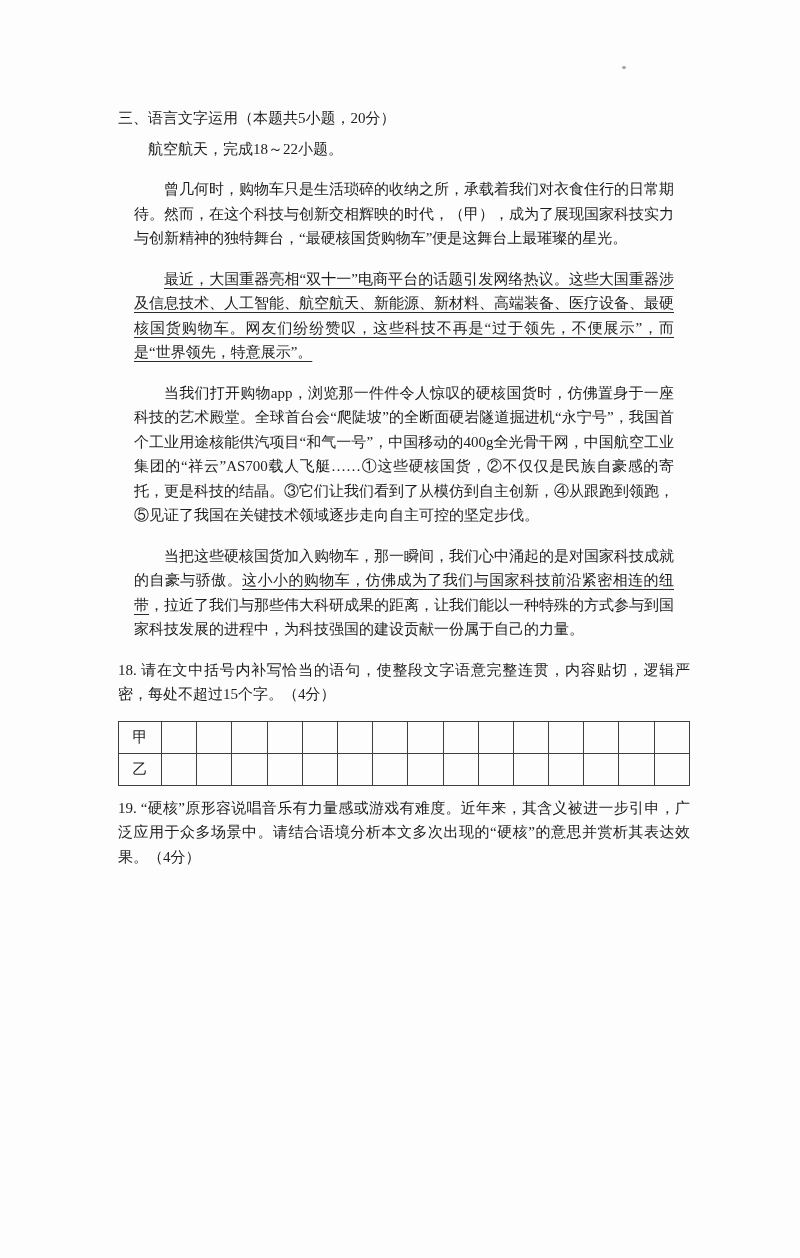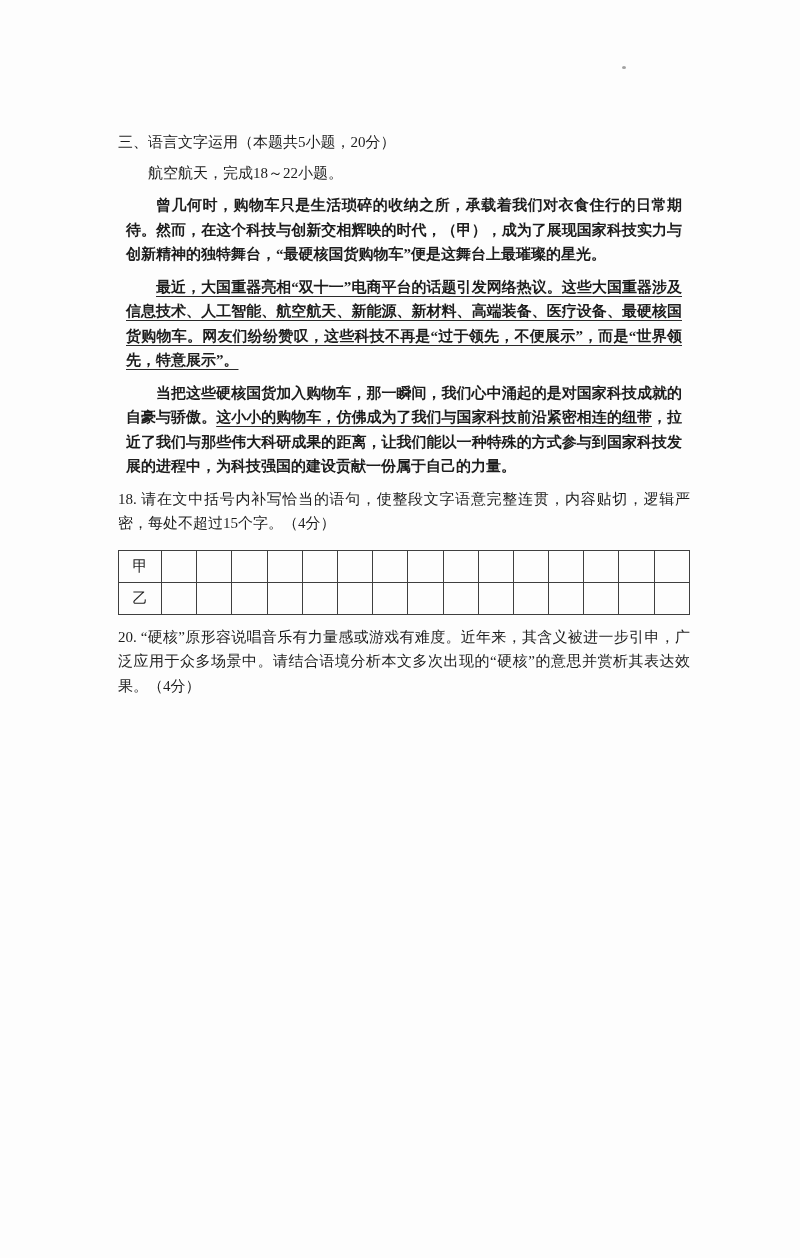--- a/index.html
+++ b/index.html
@@ -26,37 +26,36 @@
     top: 66px;
     width: 4px;
     height: 3px;
     background: #8a8a8a;
     border-radius: 50%;
     opacity: .8;
   }
   .content {
     position: absolute;
     left: 118px;
-    top: 130px;
+    top: 106px;
     width: 572px;
     font-size: 15px;
     line-height: 24.5px;
     text-align: justify;
   }
   .section-title {
     margin: 0 0 6px 0;
   }
   .instruction {
     text-indent: 2em;
     margin: 0 0 2px 0;
   }
   .passage p.para {
-    margin: 8px;
+    margin: 16px;
     text-indent: 2em;
-    font-weight: bold;
   }
   .u {
     text-decoration: underline;
     text-underline-offset: 4px;
     text-decoration-thickness: 1px;
     text-decoration-color: #2a2a2a;
   }
   .question {
   }
   table.answer-grid {
@@ -82,20 +81,21 @@
 
 <div class="page">
   <div class="artifact-dot"></div>
   <div class="content">
     <div class="section-title">三、语言文字运用（本题共5小题，20分）</div>
     <div class="instruction">航空航天，完成18～22小题。</div>
 
     <div class="passage">
         <p class="para"><span>曾几何时，购物车只是生活琐碎的收纳之所，承载着我们对衣食住行的日常期待。然而，在这个科技与创新交相辉映的时代，（甲），成为了展现国家科技实力与创新精神的独特舞台，“最硬核国货购物车”便是这舞台上最璀璨的星光。</span></p>
         <p class="para"><span class="u">最近，大国重器亮相“双十一”电商平台的话题引发网络热议。这些大国重器涉及信息技术、人工智能、航空航天、新能源、新材料、高端装备、医疗设备、最硬核国货购物车。网友们纷纷赞叹，这些科技不再是“过于领先，不便展示”，而是“世界领先，特意展示”。</span></p>
+        <p class="para"><span>当我们打开购物app，浏览那一件件令人惊叹的硬核国货时，仿佛置身于一座科技的艺术殿堂。全球首台会“爬陡坡”的全断面硬岩隧道掘进机“永宁号”，我国首个工业用途核能供汽项目“和气一号”，中国移动的400g全光骨干网，中国航空工业集团的“祥云”AS700载人飞艇……①这些硬核国货，②不仅仅是民族自豪感的寄托，更是科技的结晶。③它们让我们看到了从模仿到自主创新，④从跟跑到领跑，⑤见证了我国在关键技术领域逐步走向自主可控的坚定步伐。</span></p>
         <p class="para"><span>当把这些硬核国货加入购物车，那一瞬间，我们心中涌起的是对国家科技成就的自豪与骄傲。</span><span class="u">这小小的购物车，仿佛成为了我们与国家科技前沿紧密相连的纽带</span><span>，拉近了我们与那些伟大科研成果的距离，让我们能以一种特殊的方式参与到国家科技发展的进程中，为科技强国的建设贡献一份属于自己的力量。</span></p>
       </div>
 
     <div class="question">18. 请在文中括号内补写恰当的语句，使整段文字语意完整连贯，内容贴切，逻辑严密，每处不超过15个字。（4分）</div>
 
     <table class="answer-grid">
       <tbody>
           <tr>
             <td class="label-cell">甲</td>
             <td></td>
@@ -128,15 +128,15 @@
             <td></td>
             <td></td>
             <td></td>
             <td></td>
             <td></td>
             <td></td>
           </tr>
         </tbody>
     </table>
 
-    <div class="question">20. “硬核”原形容说唱音乐有力量感或游戏有难度。近年来，其含义被进一步引申，广泛应用于众多场景中。请结合语境分析本文多次出现的“硬核”的意思并赏析其表达效果。（4分）</div>
+    <div class="question">19. “硬核”原形容说唱音乐有力量感或游戏有难度。近年来，其含义被进一步引申，广泛应用于众多场景中。请结合语境分析本文多次出现的“硬核”的意思并赏析其表达效果。（4分）</div>
   </div>
 </div>
 
 </body></html>

